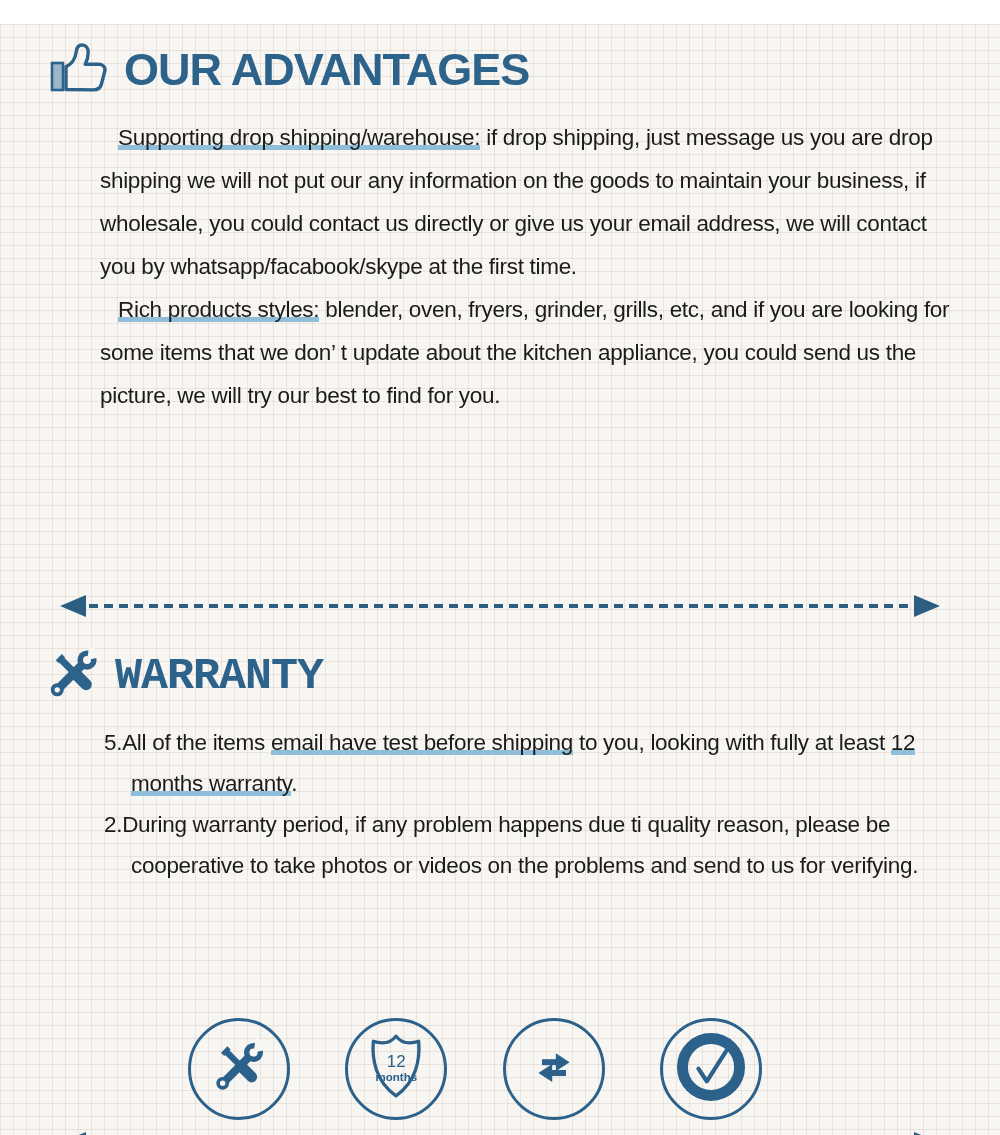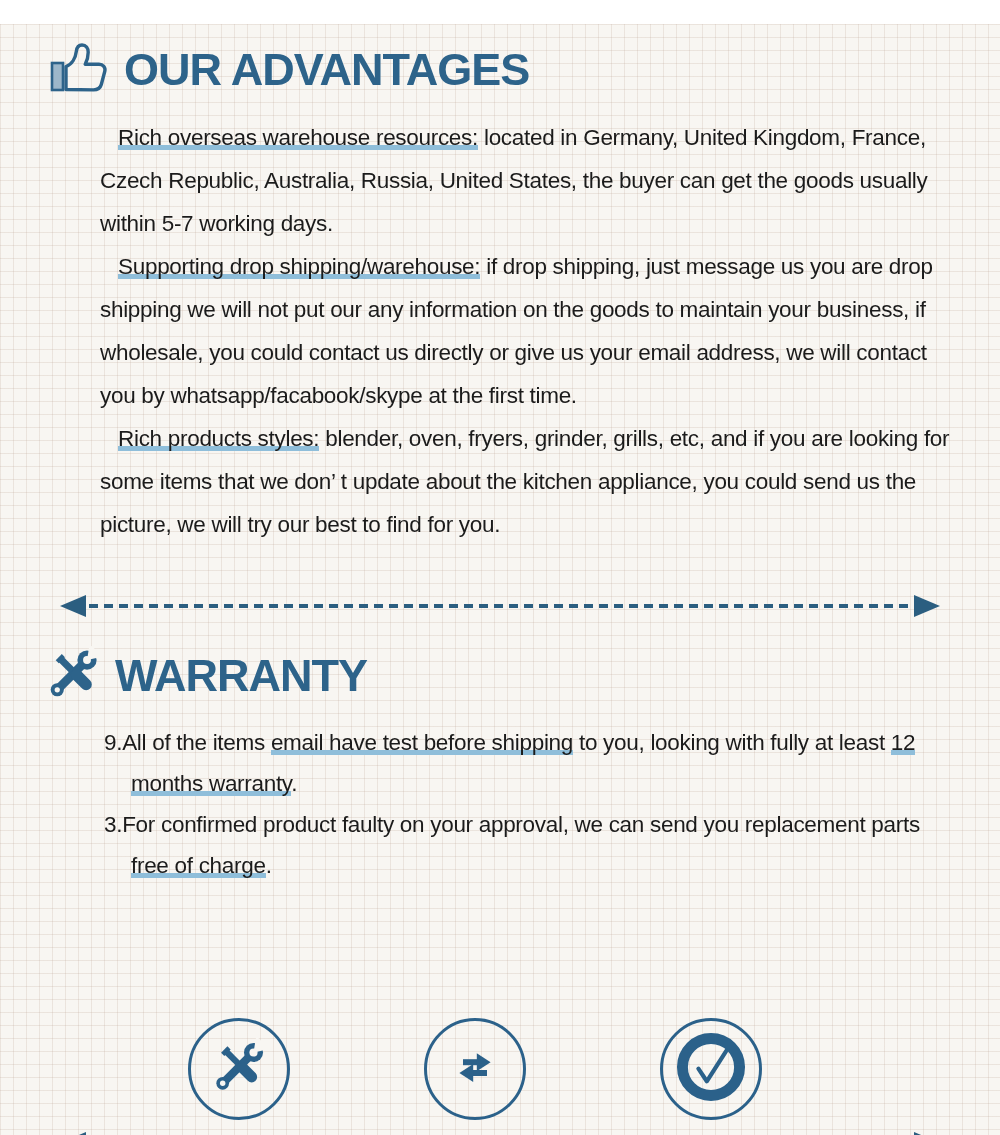--- a/index.html
+++ b/index.html
@@ -18,21 +18,21 @@
     background-size:13px 13px;
     overflow:hidden;
     margin-top:24px;
   }
   .heading { position:absolute; display:flex; align-items:center; gap:14px; color:#2d638a; }
   .heading h1 {
     font-size:45px; font-weight:700; letter-spacing:-1px;
     color:#2d638a; white-space:nowrap;
   }
   .heading-adv { top:18px; left:48px; }
-  .heading-war { top:622px; left:45px; }
+  .heading-war { top:622px; left:45px;font-family:Liberation Mono, monospace; }
   .heading .h-icon { flex:0 0 auto; }
 
   .body-text { position:absolute; font-size:22.5px; letter-spacing:-0.3px; }
   .adv-text { top:92px; left:100px; width:850px; line-height:43px; }
   .war-text { top:698px; left:104px; width:856px; line-height:41px; }
   .adv-para { text-indent:18px; }
   .war-para { padding-left:27px; text-indent:-27px; }
   .u {
     background:linear-gradient(#8fbeda,#8fbeda) left bottom/100% 5px no-repeat;
   }
@@ -70,21 +70,20 @@
     <span class="h-icon">
       <svg width="62" height="52" viewBox="0 0 62 52" fill="none">
         <rect x="4" y="21" width="11" height="27" fill="#9cb7ca" stroke="#2d638a" stroke-width="2.6"></rect>
         <path d="M18,47.5 V24.5 C24,22.5 27.5,16 28.3,9.5 C28.8,5.2 31,3 34,3 C38,3 40.2,6.2 40.2,10.2 C40.2,14.2 39.2,18.5 37.2,22.3 H51 C55,22.3 57.8,25.4 56.8,29.2 L53.3,42.5 C52.3,46 49.3,47.9 45.5,47.9 Z" fill="none" stroke="#2d638a" stroke-width="3.4" stroke-linejoin="round"></path>
       </svg>
     </span>
     <h1>OUR ADVANTAGES</h1>
   </div>
 
   <div class="body-text adv-text">
-      <p class="adv-para"><span class="u">Rich overseas warehouse resources:</span><span> located in Germany, United Kingdom, France, Czech Republic, Australia, Russia, United States, the buyer can get the goods usually within 5-7 working days.</span></p>
       <p class="adv-para"><span class="u">Supporting drop shipping/warehouse:</span><span> if drop shipping, just message us you are drop shipping we will not put our any information on the goods to maintain your business, if wholesale, you could contact us directly or give us your email address, we will contact you by whatsapp/facabook/skype at the first time.</span></p>
       <p class="adv-para"><span class="u">Rich products styles:</span><span> blender, oven, fryers, grinder, grills, etc, and if you are looking for some items that we don’ t update about the kitchen appliance, you could send us the picture, we will try our best to find for you.</span></p>
     </div>
 
   <div class="divider divider-top">
     <span class="tri tri-left"></span>
     <span class="dashes"></span>
     <span class="tri tri-right"></span>
   </div>
 
@@ -101,22 +100,22 @@
           <line x1="14" y1="18" x2="21" y2="11" stroke="#2d638a" stroke-width="5"></line>
           <line x1="17.5" y1="14.5" x2="31" y2="28" stroke="#2d638a" stroke-width="8"></line>
           <line x1="36" y1="33" x2="47" y2="44" stroke="#2d638a" stroke-width="13" stroke-linecap="round"></line>
         </g>
       </svg>
     </span>
     <h1>WARRANTY</h1>
   </div>
 
   <div class="body-text war-text">
-      <p class="war-para"><span>9.All of the items </span><span class="u">email have test before shipping</span><span> to you, looking with fully at least </span><span class="u">12 months warranty</span><span>.</span></p>
-      <p class="war-para"><span>3.For confirmed product faulty on your approval, we can send you replacement parts </span><span class="u">free of charge</span><span>.</span></p>
+      <p class="war-para"><span>5.All of the items </span><span class="u">email have test before shipping</span><span> to you, looking with fully at least </span><span class="u">12 months warranty</span><span>.</span></p>
+      <p class="war-para"><span>2.During warranty period, if any problem happens due ti quality reason, please be cooperative to take photos or videos on the problems and send to us for verifying.</span></p>
     </div>
 
   <div class="badges">
 
     <div class="badge">
       <span>
         <svg width="58" height="58" viewBox="0 0 64 64">
           <g fill="#2b618a" stroke="none">
             <line x1="17" y1="47" x2="45" y2="19" stroke="#2b618a" stroke-width="9"></line>
             <circle cx="14" cy="50" r="7"></circle>
@@ -125,20 +124,31 @@
             <polygon points="48,16 51,-2 66,12" fill="#f8f6f2"></polygon>
             <circle cx="48" cy="16" r="4.5" fill="#f8f6f2"></circle>
             <line x1="14" y1="18" x2="21" y2="11" stroke="#2b618a" stroke-width="5"></line>
             <line x1="17.5" y1="14.5" x2="31" y2="28" stroke="#2b618a" stroke-width="7"></line>
             <line x1="36" y1="33" x2="46" y2="43" stroke="#2b618a" stroke-width="12" stroke-linecap="round"></line>
           </g>
         </svg>
       </span>
     </div>
 
+    <div class="badge">
+      <span>
+        <svg width="62" height="70" viewBox="0 0 60 68">
+          <path d="M30,4 C33,8 38,10.5 43,10.5 C46,10.5 49.5,10 52,9 C53.5,26 50,48 30,62 C10,48 6.5,26 8,9 C10.5,10 14,10.5 17,10.5 C22,10.5 27,8 30,4 Z" fill="none" stroke="#2b618a" stroke-width="3.2" stroke-linejoin="round"></path>
+        </svg>
+      </span>
+      <span class="shield-text">
+        <span class="num">12</span>
+        <span class="lbl">months</span>
+      </span>
+    </div>
 
     <div class="badge">
       <span>
         <svg width="60" height="60" viewBox="0 0 100 100">
           <g fill="#2b618a">
             <rect x="30" y="37" width="24" height="10"></rect>
             <polygon points="53,27 76,42 53,57"></polygon>
             <rect x="46" y="55" width="24" height="10"></rect>
             <polygon points="47,45 24,60 47,75"></polygon>
           </g>

